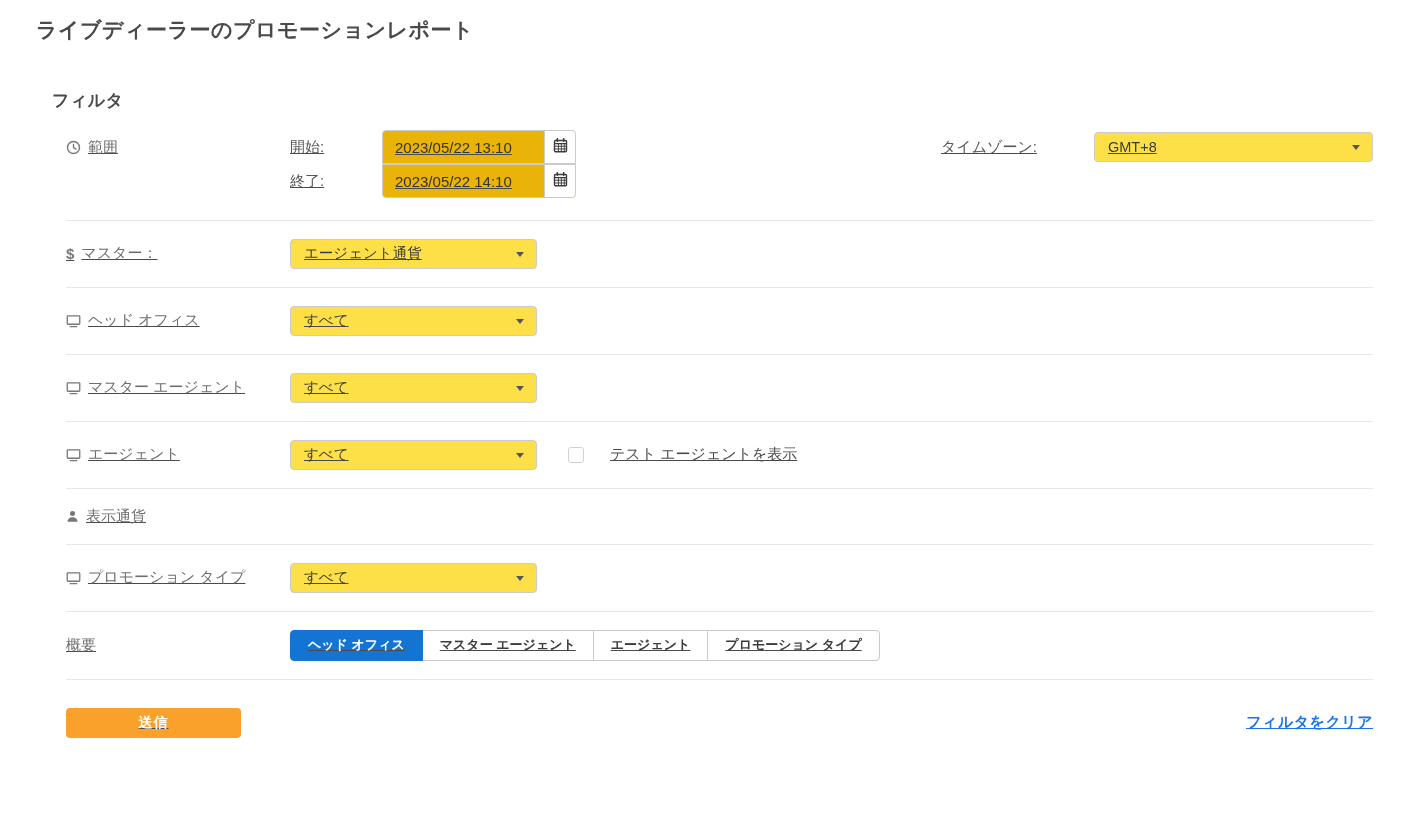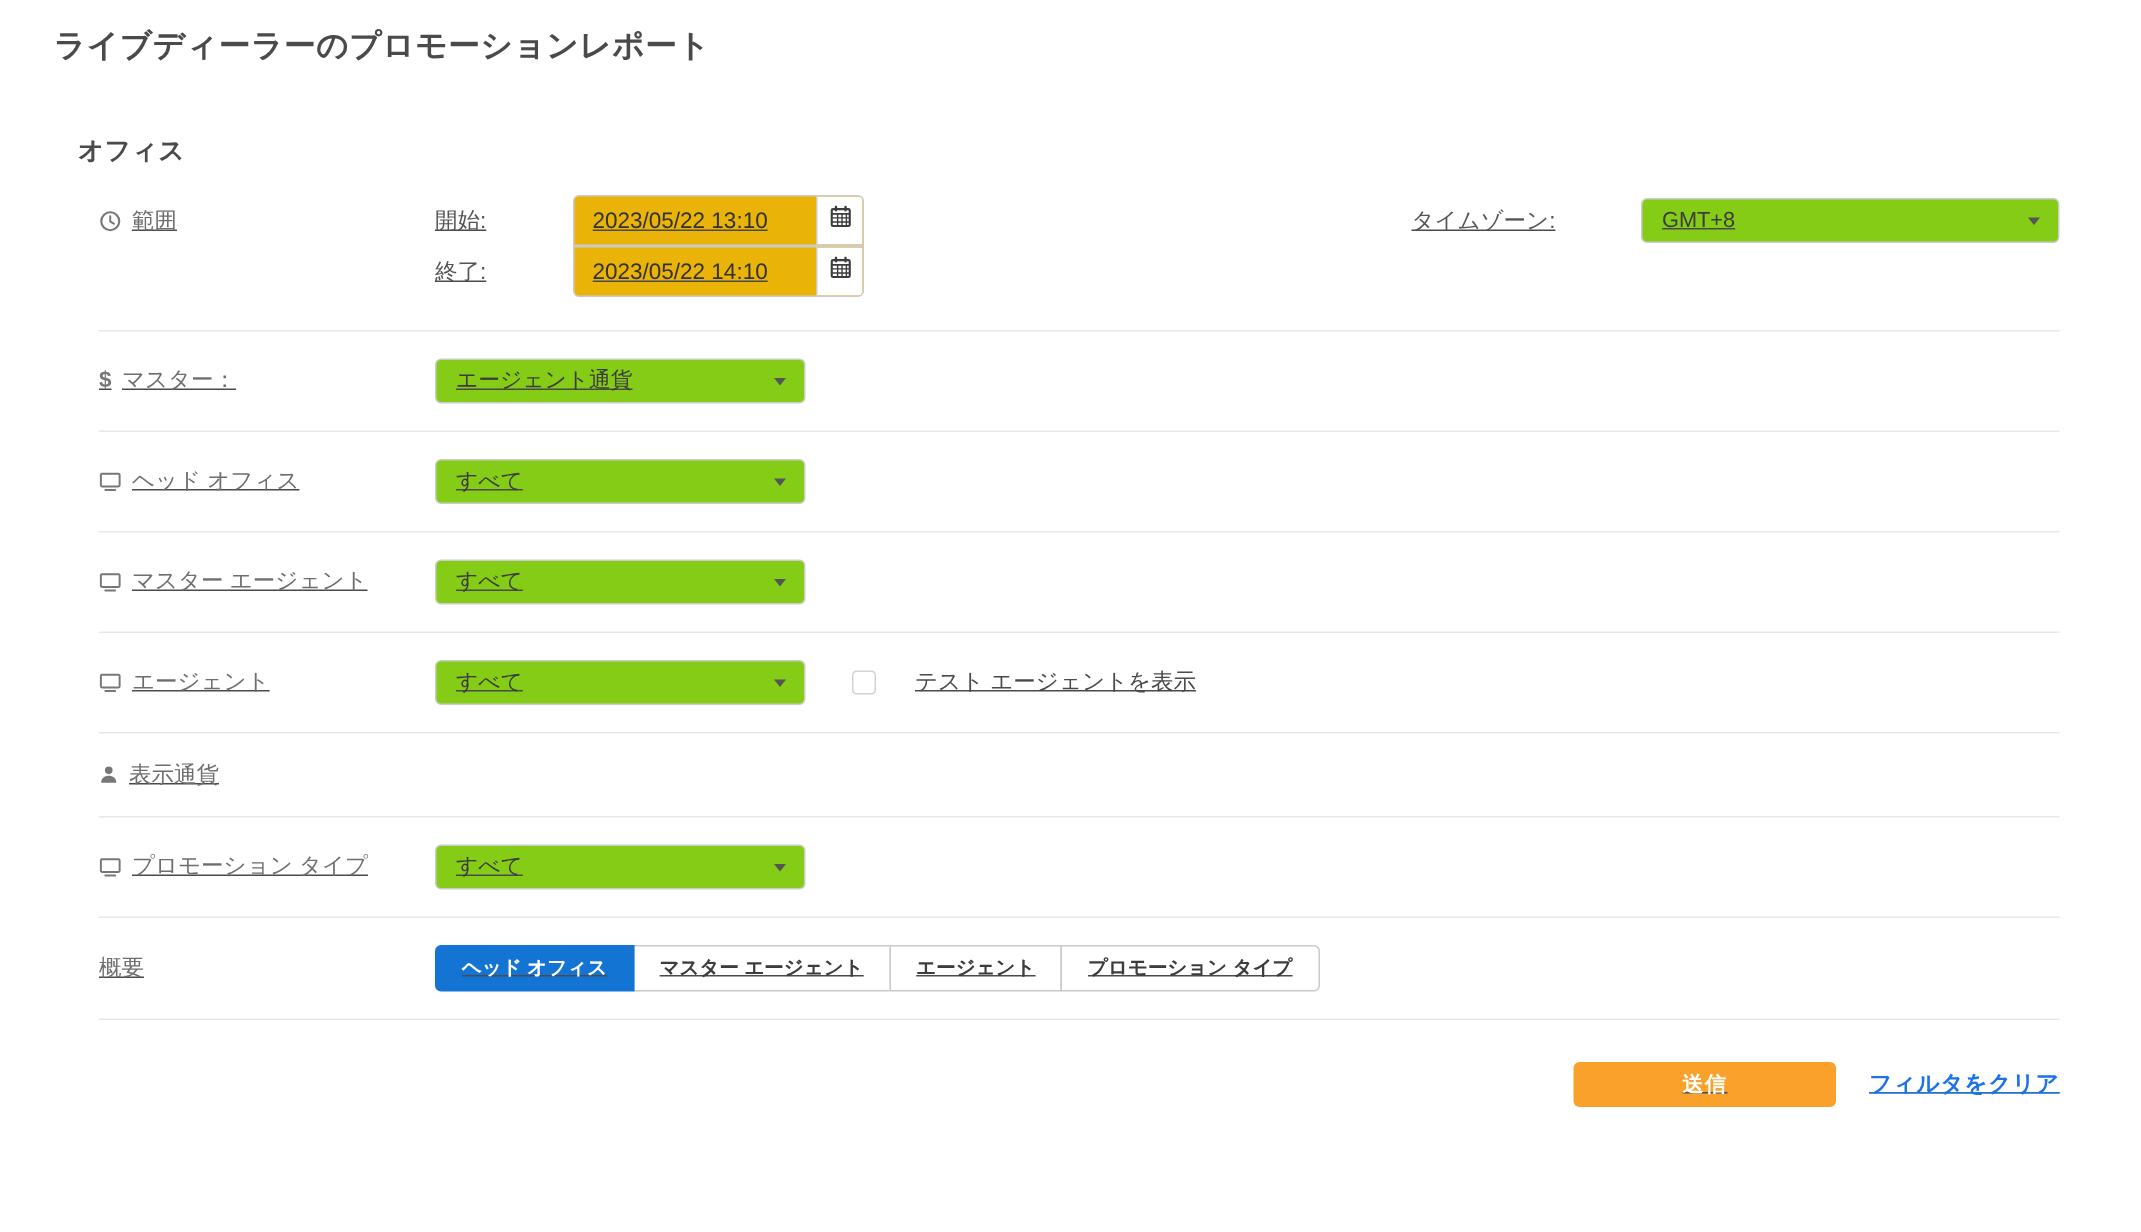--- a/index.html
+++ b/index.html
@@ -28,21 +28,21 @@
 
   .rows { margin: 12px 54px 0 66px; width: 1307px; text-decoration: underline; }
 
   .row {
     display: flex;
     align-items: center;
     padding: 18px 0;
     border-bottom: 1px solid #e7e7e7;
   }
   .row.range-row { align-items: flex-start; padding: 6px 0 21px; }
-  .row.actions-row { border-bottom: none; justify-content: flex-end; padding: 28px 0; }
+  .row.actions-row { border-bottom: none; justify-content: space-between; padding: 28px 0; }
 
   .row-label {
     width: 224px;
     flex: 0 0 224px;
     display: flex;
     align-items: center;
     gap: 7px;
     font-size: 15px;
     color: #6e6e6e;
   }
@@ -50,21 +50,21 @@
   .row-label .ficon { flex: 0 0 auto; display: inline-flex; color: #777; }
   .dollar-glyph { font-size: 15px; font-weight: bold; color: #777; line-height: 1; }
 
   
   .select {
     position: relative;
     width: 247px;
     height: 30px;
     border: 1px solid #cbcbcb;
     border-radius: 4px;
-    background: #84cc16;
+    background: #fde047;
     display: flex;
     align-items: center;
     padding: 0 28px 0 13px;
     font-size: 14.5px;
     color: #3c3c3c;
     cursor: pointer;
   }
   .select .caret {
     position: absolute;
     right: 12px;
@@ -195,21 +195,21 @@
     letter-spacing: 0.5px;
   }
 </style>
 </head>
 <body>
 
 <div class="page">
 
   <h1 class="page-title">ライブディーラーのプロモーションレポート</h1>
 
-  <h2 class="filter-heading">オフィス</h2>
+  <h2 class="filter-heading">フィルタ</h2>
 
   <div class="rows">
 
     <div class="row range-row">
       <div class="row-label">
         <span class="ficon">
           <svg width="15" height="15" viewBox="0 0 16 16">
               <circle cx="8" cy="8" r="6.4" fill="none" stroke="currentColor" stroke-width="1.5"></circle>
               <path d="M8 4.4V8.2l2.6 1.5" fill="none" stroke="currentColor" stroke-width="1.4" stroke-linecap="round" stroke-linejoin="round"></path>
             </svg>

